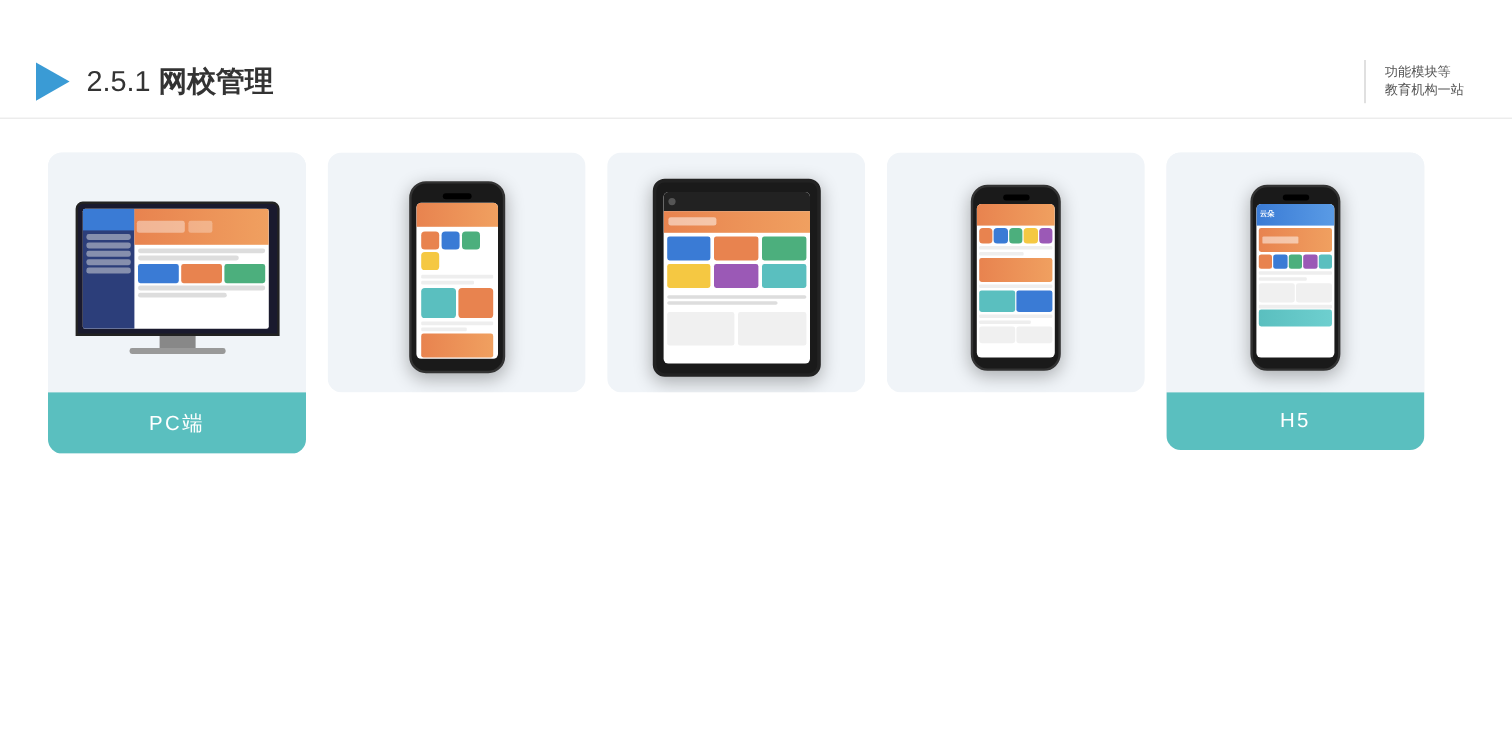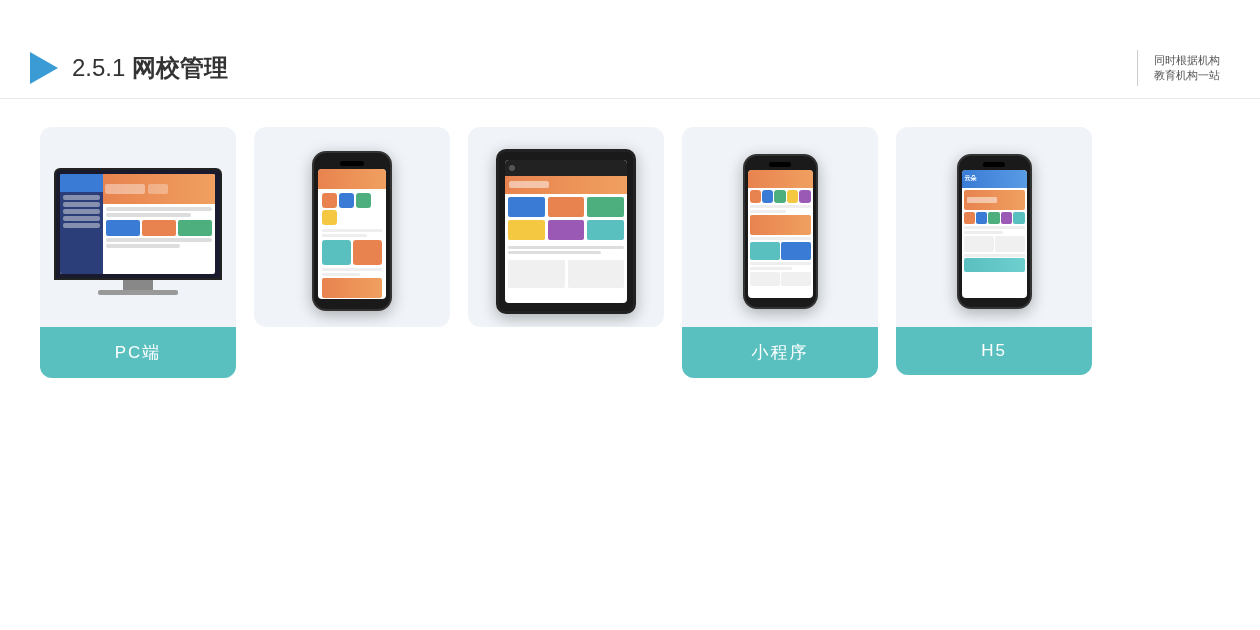--- a/index.html
+++ b/index.html
@@ -146,21 +146,21 @@
       justify-content: flex-start;
     }
 
     .card {
       background: #f0f4f8;
       border-radius: 12px;
       overflow: hidden;
       display: flex;
       flex-direction: column;
       align-items: flex-start;
-      width: 196px;
+      width: 215px;
       flex-shrink: 0;
     }
 
     .card-image-area {
       width: 100%;
       height: 200px;
       display: flex;
       align-items: center;
       justify-content: center;
       padding: 18px 14px 10px;
@@ -319,21 +319,21 @@
   <div class="header">
     <div class="header-left">
       <div class="logo-triangle"></div>
       <h1 class="header-title">
         2.5.1 <strong>网校管理</strong>
       </h1>
     </div>
     <div class="header-right">
       <div class="divider-v"></div>
       <div class="brand-slogan">
-        <span class="brand-slogan-line">同时根据机构</span>
+        <span class="brand-slogan-line">功能模块等</span>
         <span class="brand-slogan-line">教育机构一站</span>
       </div>
     </div>
   </div>
 
   <div class="content">
 
 
     <div class="cards-row">
 
@@ -467,21 +467,20 @@
                 <div style="height:3px; background:#eee; border-radius:1px; margin-top:2px;"></div>
                 <div style="height:3px; background:#eee; border-radius:1px; margin-top:2px; width:70%;"></div>
                 <div style="display:grid; grid-template-columns:1fr 1fr; gap:1px; margin-top:2px;">
                   <div style="height:14px; background:#f0f0f0; border-radius:2px;"></div>
                   <div style="height:14px; background:#f0f0f0; border-radius:2px;"></div>
                 </div>
               </div>
             </div>
           </div>
         </div>
-        <div class="card-label">小程序</div>
       </div>
 
       <div class="card">
         <div class="card-image-area">
           <div class="mini-phone-mockup">
             <div class="mini-phone-notch"></div>
             <div class="mini-phone-screen">
               <div style="height:18px; background:linear-gradient(90deg,#3a7bd5,#5a9be5); display:flex; align-items:center; padding:0 3px;">
                 <div style="font-size:6px; color:white; font-weight:bold;">云朵</div>
               </div>

